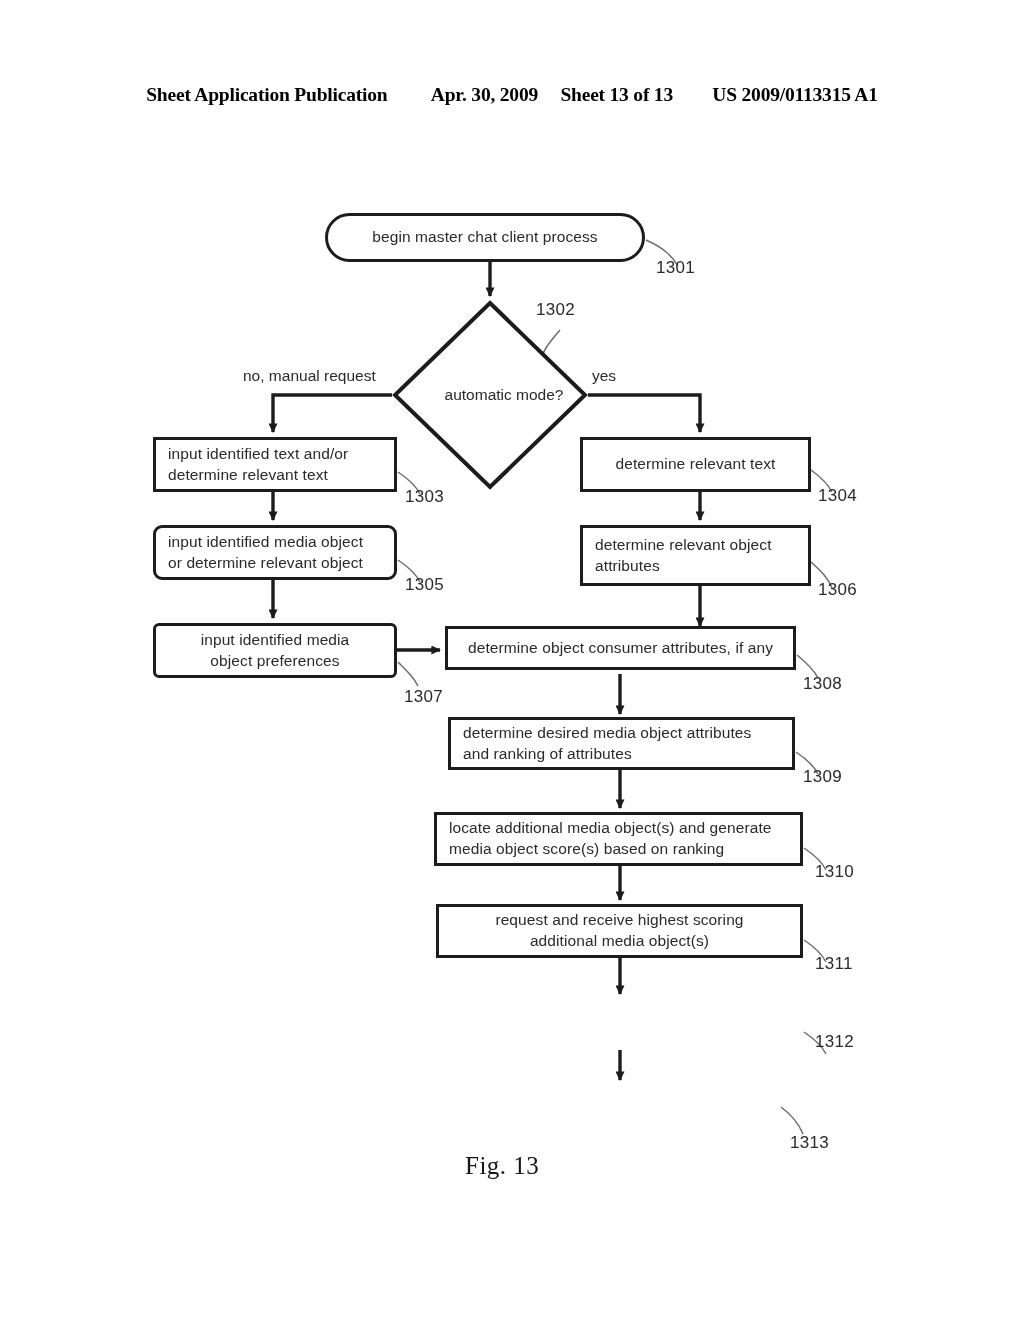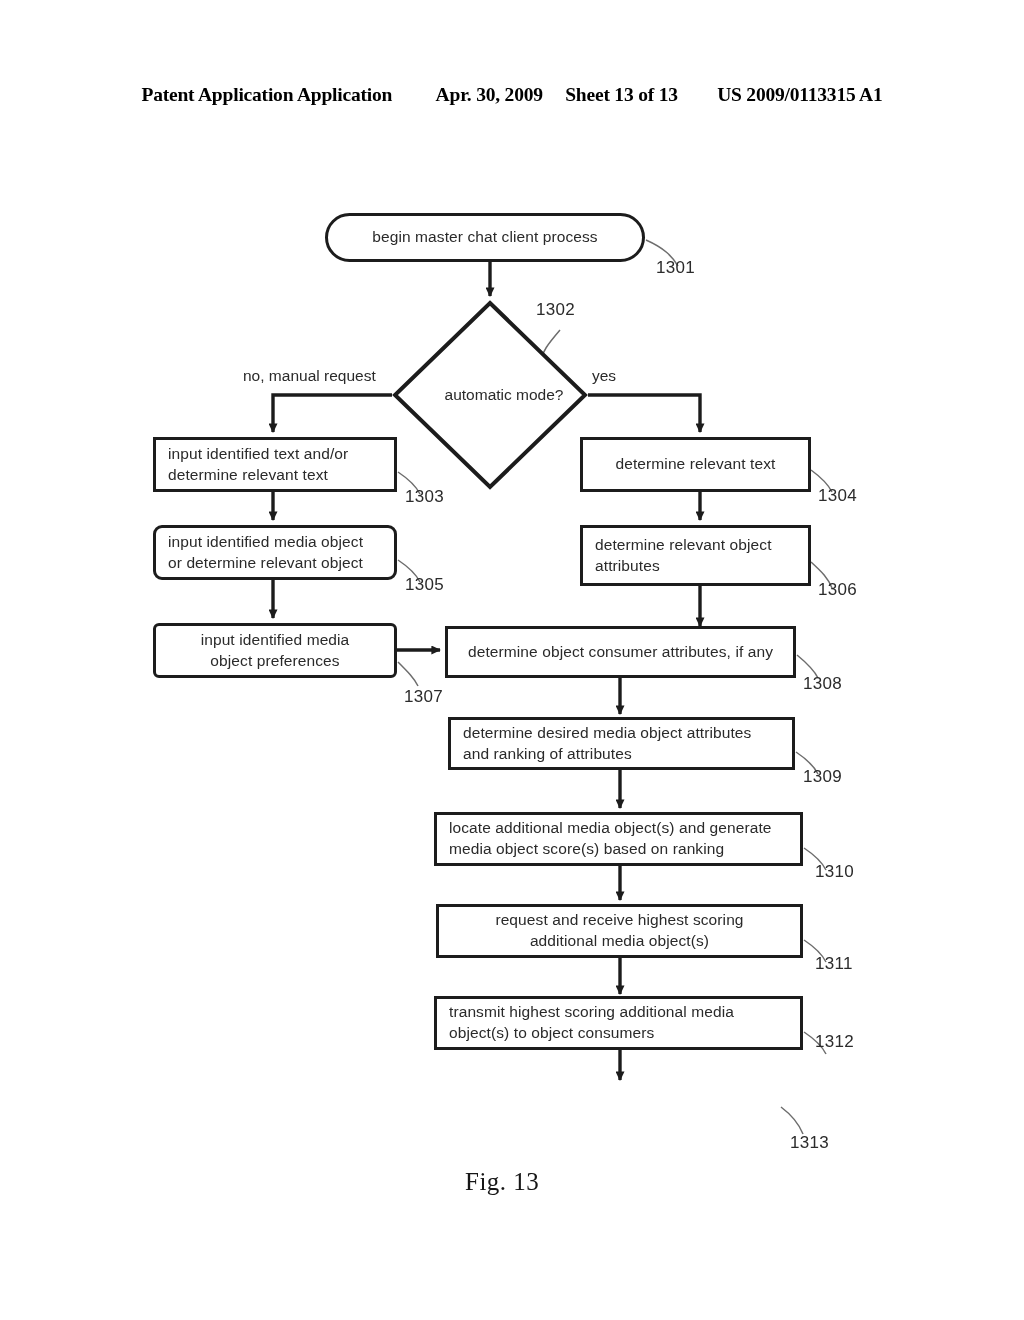--- a/index.html
+++ b/index.html
@@ -123,21 +123,21 @@
     font-size: 25px;
     color: #161616;
     letter-spacing: 0.5px;
     white-space: nowrap;
   }
 </style>
 </head>
 <body>
 
 <div id="page-header">
-  <span class="seg">Patent Application Application</span>
+  <span class="seg">Sheet Application Publication</span>
   <span class="gap-lg"></span>
   <span class="seg">Apr. 30, 2009</span>
   <span class="gap-md"></span>
   <span class="seg">Sheet 13 of 13</span>
   <span class="gap-xl"></span>
   <span class="seg">US 2009/0113315 A1</span>
 </div>
 
 <div id="diagram">
 
@@ -231,21 +231,21 @@
 attributes</span>
   </div>
   <div class="ref" style="left:818px; top:580px;">1306</div>
 
   <div class="node ctr" style="left:153px; top:623px; width:244px; height:55px;border-radius:6px;">
     <span class="txt">input identified media
 object preferences</span>
   </div>
   <div class="ref" style="left:404px; top:687px;">1307</div>
 
-  <div class="node ctr" style="left:445px; top:626px; width:351px; height:52px;">
+  <div class="node ctr" style="left:445px; top:626px; width:351px; height:44px;">
     <span class="txt">determine object consumer attributes, if any</span>
   </div>
   <div class="ref" style="left:803px; top:674px;">1308</div>
 
   <div class="node left" style="left:448px; top:717px; width:347px; height:53px;">
     <span class="txt">determine desired media object attributes
 and ranking of attributes</span>
   </div>
   <div class="ref" style="left:803px; top:767px;">1309</div>
 
@@ -254,23 +254,19 @@
 media object score(s) based on ranking</span>
   </div>
   <div class="ref" style="left:815px; top:862px;">1310</div>
 
   <div class="node ctr" style="left:436px; top:904px; width:367px; height:54px;">
     <span class="txt">request and receive highest scoring
 additional media object(s)</span>
   </div>
   <div class="ref" style="left:815px; top:954px;">1311</div>
 
-  <div class="node left" style="left:434px; top:996px; width:369px; height:54px;">
-    <span class="txt">transmit highest scoring additional media
-object(s) to object consumers</span>
-  </div>
   <div class="ref" style="left:815px; top:1032px;">1312</div>
 
   <div class="ref" style="left:790px; top:1133px;">1313</div>
 
-  <div id="fig-caption" style="left:465px; top:1152px;margin-top:16px;">Fig. 13</div>
+  <div id="fig-caption" style="left:465px; top:1152px;">Fig. 13</div>
 
 </div>
 
 </body></html>

